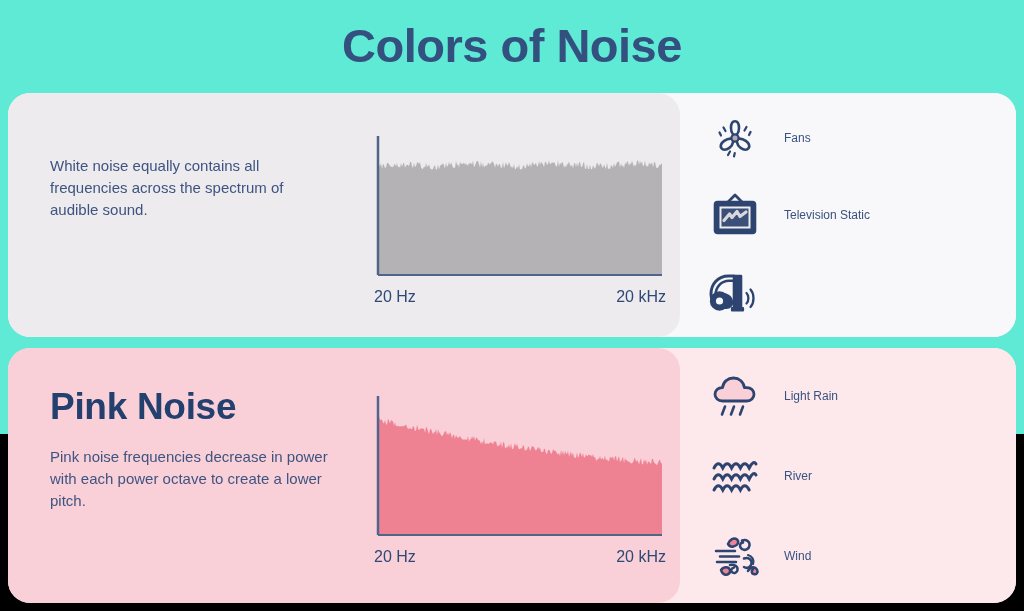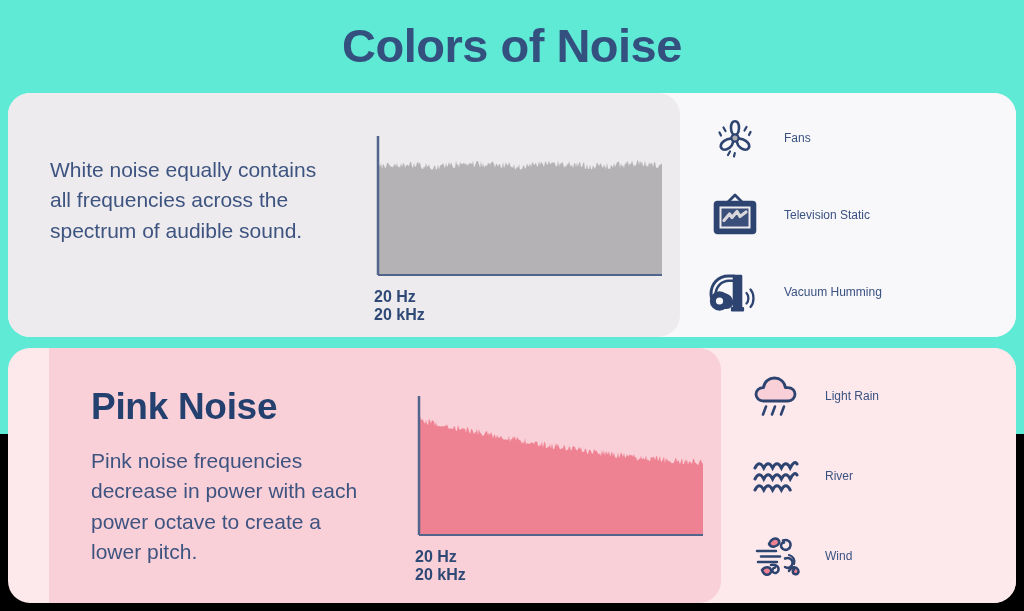--- a/index.html
+++ b/index.html
@@ -35,21 +35,21 @@
   
   .card {
     position: absolute;
     left: 8px;
     width: 1008px;
     border-radius: 22px;
     overflow: hidden;
     display: flex;
   }
   .card-white { top: 93px;  height: 244px; background: #F8F7FA; }
-  .card-pink  { top: 348px; height: 255px; background: #FDE9EC; padding-left: 41px; }
+  .card-pink  { top: 348px; height: 255px; background: #FDE9EC; }
 
   .panel-left {
     position: relative;
     flex: 0 0 672px;
     border-radius: 0 22px 22px 0;
     display: flex;
     align-items: stretch;
   }
   .card-white .panel-left { background: #EDEBEE; }
   .card-pink  .panel-left { background: #FAD0D8; }
@@ -76,21 +76,21 @@
     font-size: 37px;
     font-weight: bold;
     color: #29487D;
     letter-spacing: -0.3px;
     white-space: nowrap;
   }
   .card-pink .noise-heading { color: #23406F; }
 
   .noise-desc {
     margin-top: 18px;
-    font-size: 21px;
+    font-size: 15px;
     line-height: 1.45;
     color: #3E5480;
     max-width: 280px;
   }
 
   
   .chart-wrap {
     position: absolute;
     left: 366px;
     width: 292px;
@@ -98,23 +98,22 @@
   .card-white .chart-wrap { top: 41px; }
   .card-pink  .chart-wrap { top: 46px; }
 
   .chart-svg { display: block; }
 
   .axis-labels {
     display: flex;
     justify-content: space-between;
     margin-top: 7px;
     font-size: 16px;
-    font-weight: bold;
+    font-weight: normal;
     color: #2E4975;
-    flex-direction: column;
   }
 
   
   .icon-row {
     display: flex;
     align-items: center;
     height: 77px;
     padding-left: 18px;
   }
   .card-pink .icon-row { height: 80px; }
@@ -205,21 +204,20 @@
             <path d="M13 36 C8.5 36 7.5 31 7.5 27.5 C7.5 19 13.5 12.8 21 12.8 L26 12.8" stroke-width="2.6"></path>
             <path d="M26 8 L26 40 L33 40 L33 8 Z" fill="#2E4470" stroke="#2E4470" stroke-width="2.6"></path>
             <path d="M24 40 L35 40 L35 42.5 L24 42.5 Z" fill="#2E4470" stroke="#2E4470" stroke-width="2.2"></path>
             <path d="M12 26 C18 25 24 29 24 34.5 C24 37.5 22 39.8 18.5 39.8 L12 39.8 Z" fill="#2E4470" stroke="#2E4470" stroke-width="2.4"></path>
             <circle cx="11.5" cy="33" r="8.5" fill="#2E4470" stroke="#2E4470" stroke-width="2.4"></circle>
             <circle cx="11.5" cy="33" r="3.6" fill="#F8F7FA" stroke="none"></circle>
             <path d="M38.5 25 C41 27.5 41 33 38.5 35.5" stroke-width="2.3"></path>
             <path d="M42.5 21.5 C46.5 26 46.5 34.5 42.5 39" stroke-width="2.3"></path>
           </svg>
         </div>
-        <div class="icon-label">Vacuum Humming</div>
       </div>
 
     </div>
   </div>
 
   <div class="card card-pink">
 
     <div class="panel-left">
 
       <div class="text-block">

